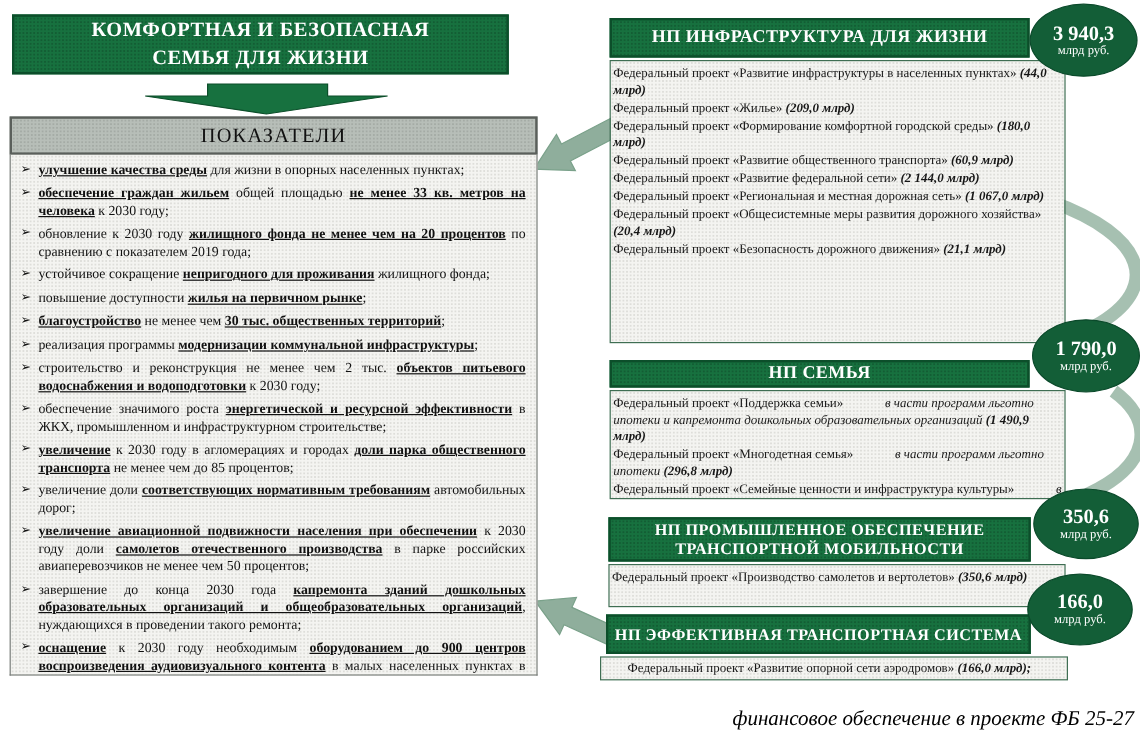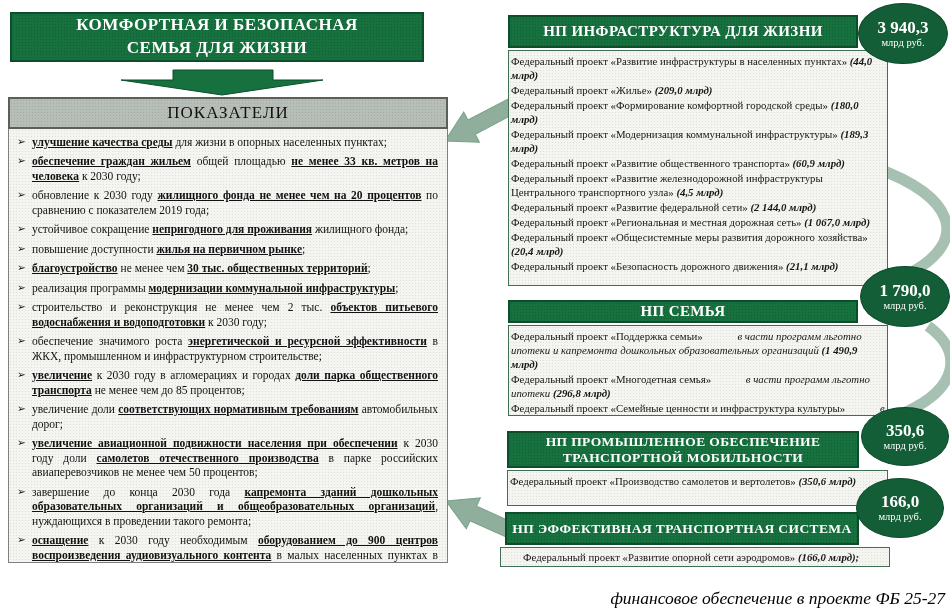--- a/index.html
+++ b/index.html
@@ -111,23 +111,21 @@
       <div class="ind-item"><span class="marker">➢</span><span><b class="bu">оснащение</b><span> к 2030 году необходимым </span><b class="bu">оборудованием до 900 центров воспроизведения аудиовизуального контента</b><span> в малых населенных пунктах в целях обеспечения доступа граждан к достижениям современного российского кинематографа.</span></span></div>
     </div>
 
   <div class="p-header stipple-green" id="hdr-0">
     <span>НП ИНФРАСТРУКТУРА ДЛЯ ЖИЗНИ</span>
   </div>
   <div class="p-body stipple-paper" id="body-0">
       <div class="proj"><span>Федеральный проект «Развитие инфраструктуры в населенных пунктах» </span><b class="amount">(44,0 млрд)</b></div>
       <div class="proj"><span>Федеральный проект «Жилье» </span><b class="amount">(209,0 млрд)</b></div>
       <div class="proj"><span>Федеральный проект «Формирование комфортной городской среды» </span><b class="amount">(180,0 млрд)</b></div>
-      <div class="proj"><span>Федеральный проект «Модернизация коммунальной инфраструктуры» </span><b class="amount">(189,3 млрд)</b></div>
       <div class="proj"><span>Федеральный проект «Развитие общественного транспорта» </span><b class="amount">(60,9 млрд)</b></div>
-      <div class="proj"><span>Федеральный проект «Развитие железнодорожной инфраструктуры Центрального транспортного узла» </span><b class="amount">(4,5 млрд)</b></div>
       <div class="proj"><span>Федеральный проект «Развитие федеральной сети» </span><b class="amount">(2 144,0 млрд)</b></div>
       <div class="proj"><span>Федеральный проект «Региональная и местная дорожная сеть» </span><b class="amount">(1 067,0 млрд)</b></div>
       <div class="proj"><span>Федеральный проект «Общесистемные меры развития дорожного хозяйства» </span><b class="amount">(20,4 млрд)</b></div>
       <div class="proj"><span>Федеральный проект «Безопасность дорожного движения» </span><b class="amount">(21,1 млрд)</b></div>
     </div>
 
   <div class="p-header stipple-green" id="hdr-1">
     <span>НП СЕМЬЯ</span>
   </div>
   <div class="p-body stipple-paper" id="body-1">

